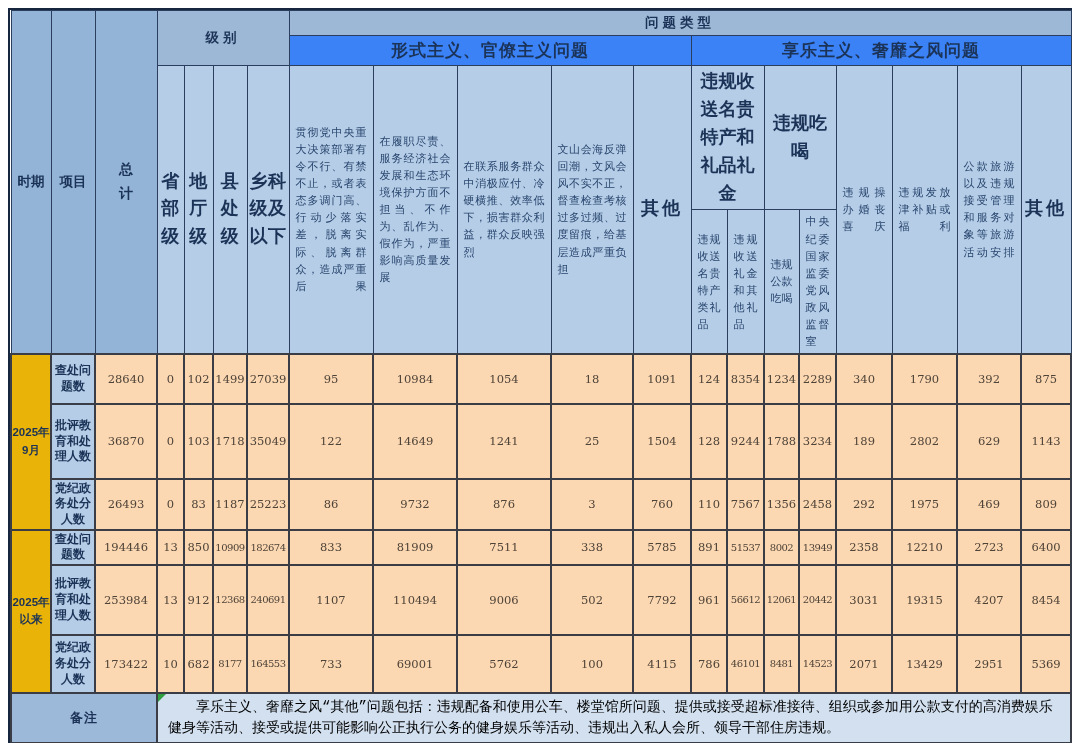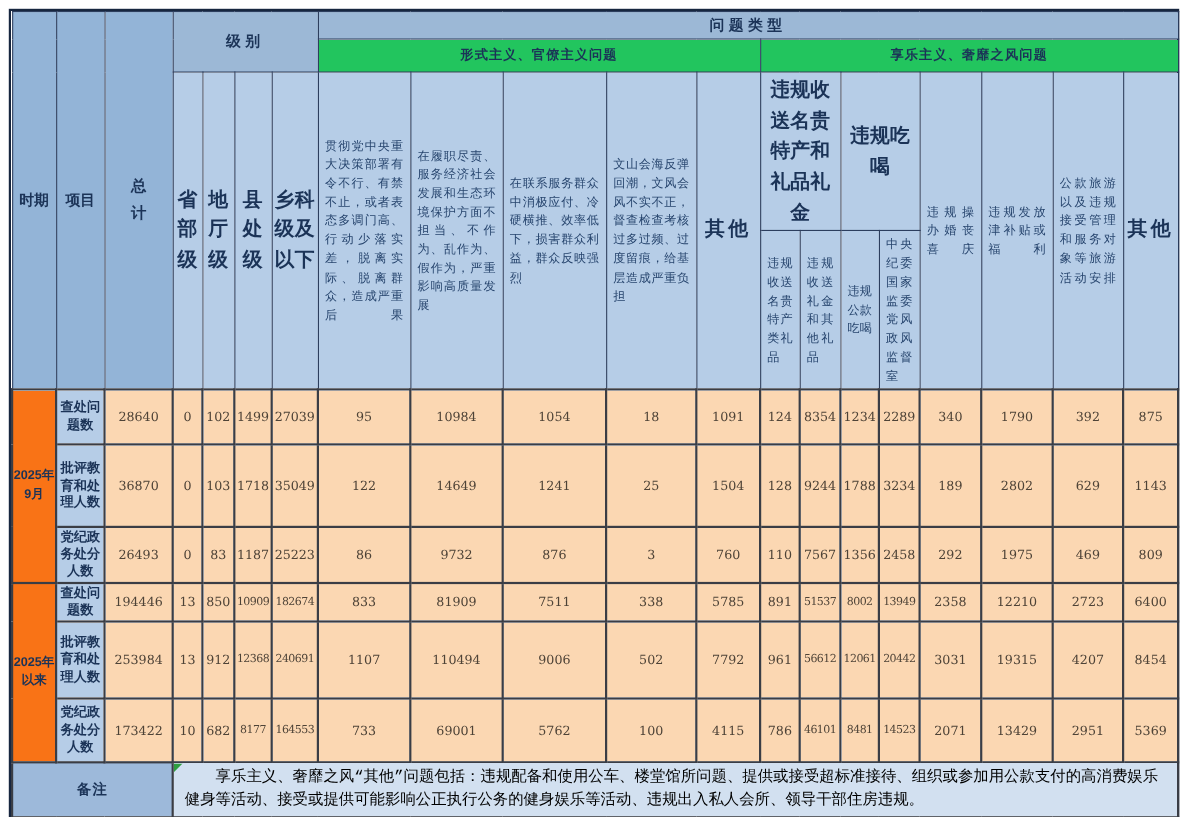--- a/index.html
+++ b/index.html
@@ -6,32 +6,32 @@
   body{width:1080px;height:743px;overflow:hidden;background:#ffffff;font-family:"Liberation Sans",sans-serif;}
   .page{width:1080px;height:743px;box-sizing:border-box;padding:8px 8px 0 8px;background:#ffffff;}
   .sheet{width:1060px;border:2px solid #17263f;background:#ffffff;}
   .title-bar{height:37px;background:#3a689d;color:#ffffff;display:flex;align-items:center;justify-content:center;
              font-family:"DejaVu Serif","Liberation Serif",serif;font-weight:bold;font-size:21px;letter-spacing:3px;}
   table{border-collapse:collapse;table-layout:fixed;width:1060px;}
   td{border:1px solid #2c3e5e;overflow:hidden;vertical-align:middle;box-sizing:border-box;padding:0;}
   
   .hdr{color:#1b3357;text-align:center;}
   .grp{background:#9cb8d6;font-weight:bold;font-size:13.5px;letter-spacing:4px;}
-  .band{background:#22c55e;font-weight:bold;font-size:12px;letter-spacing:1px;font-family:Liberation Serif, serif;}
+  .band{background:#3b82f6;font-weight:bold;font-size:17px;letter-spacing:1px;font-family:Liberation Serif, serif;}
   .mid{background:#93b4d7;font-weight:bold;font-size:13.5px;}
   .stack{display:inline-block;width:1.1em;word-break:break-all;line-height:1.7;font-weight:bold;font-size:14px;}
   .sub{background:#b6cde7;font-weight:600;font-size:18px;line-height:1.55;word-break:break-all;padding:2px;}
   .lv{letter-spacing:0.5px;}
   .oth{letter-spacing:3px;}
   .desc{background:#b6cde7;color:#27456e;font-family:"DejaVu Serif","Liberation Serif",serif;font-size:11px;
         line-height:1.55;text-align:justify;text-align-last:justify;text-justify:inter-character;
         word-break:break-all;padding:3px 6px;}
   
   .dr td{border:2px solid #3a3d45;}
-  .period{background:#f97316;color:#1b3357;font-weight:600;font-size:11.5px;text-align:center;line-height:1.5;word-break:break-all;}
+  .period{background:#eab308;color:#1b3357;font-weight:600;font-size:11.5px;text-align:center;line-height:1.5;word-break:break-all;}
   .rlabel{background:#b6cde7;color:#1b3357;font-weight:600;font-size:12px;text-align:center;line-height:1.3;word-break:break-all;padding:1px;}
   .num{background:#fbd7b2;color:#4e4337;font-family:"DejaVu Serif","Liberation Serif",serif;font-size:11.5px;text-align:center;white-space:nowrap;}
   .num.s1{font-size:10px;letter-spacing:-0.5px;}
   
   tr.h1{height:25px;} tr.h2{height:30px;} tr.h3{height:104px;} tr.h4{height:126px;}
   tr.r1{height:50px;} tr.r2{height:75px;} tr.r3{height:50px;}
   tr.r4{height:32px;} tr.r5{height:70px;} tr.r6{height:58px;}
   tr.note-row{height:40px;padding-left:44px;}
   .note-label{background:#9db9da;color:#1b3357;font-weight:bold;font-size:13px;text-align:center;letter-spacing:1px;border:2px solid #3a3d45;}
   .note-cell{background:#d2e0f0;color:#000000;font-family:Liberation Mono, monospace;font-size:14px;

